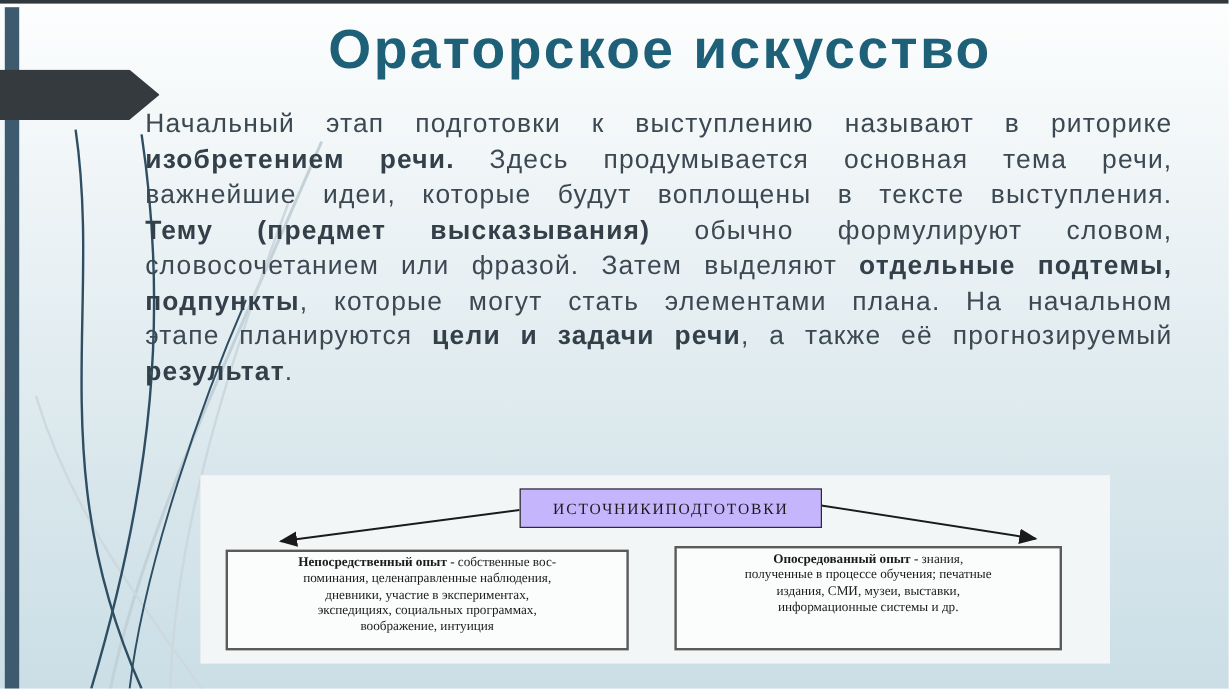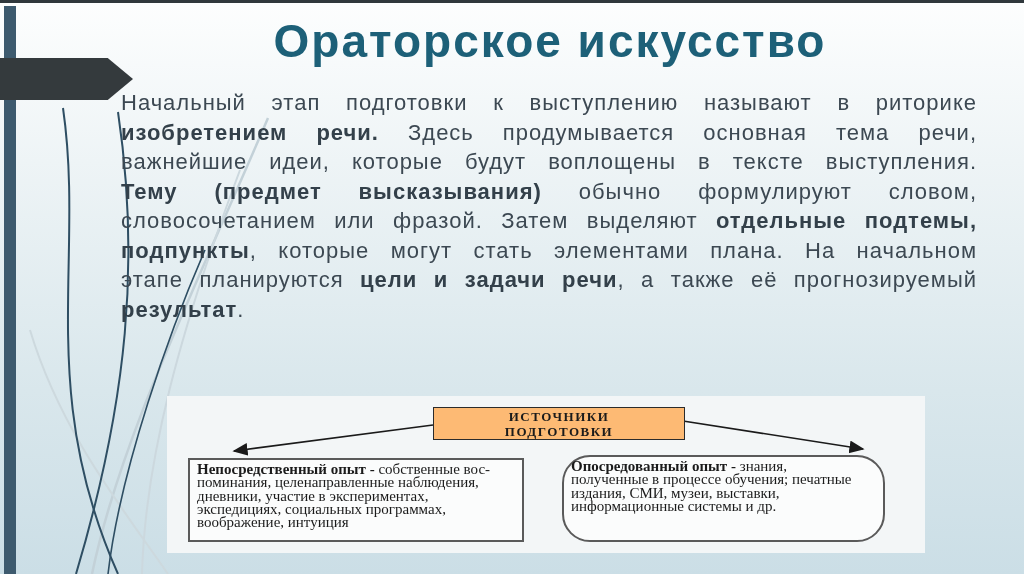--- a/index.html
+++ b/index.html
@@ -30,32 +30,33 @@
   }
   .paragraph .b{font-weight:700;color:#33404a;}
   .diagram{
     position:absolute;left:167px;top:396px;width:758px;height:157px;
     background:#f3f6f7;
     font-family:"Liberation Serif",serif;color:#1b1b1b;
   }
   .connectors{position:absolute;left:0;top:0;width:758px;height:157px;}
   .root-box{
     position:absolute;left:266px;top:11px;width:250px;height:31px;
-    background:#fdba74;border:1px solid #2b2b2b;
-    display:flex;flex-direction:column;justify-content:center;align-items:center;
-    font-size:13px;font-weight:700;letter-spacing:1.5px;line-height:15px;
+    background:#c4b5fd;border:1px solid #2b2b2b;
+    display:flex;flex-direction:row;justify-content:center;align-items:center;
+    font-size:13px;font-weight:400;letter-spacing:1.5px;line-height:15px;
   }
   .exp-box{
     position:absolute;background:#fbfcfc;border:2px solid #5a5a5a;
-    padding:3px 7px;font-size:15px;line-height:13.3px;
+    padding:3px 7px;font-size:11px;line-height:13.3px;
     white-space:pre-line;
+    text-align:center;
   }
   .exp-box .lead{font-weight:700;}
   .exp-left{left:21px;top:62px;width:318px;height:74px;}
-  .exp-right{left:395px;top:59px;width:305px;height:77px;border-radius:28px;}
+  .exp-right{left:395px;top:59px;width:305px;height:77px;}
 </style>
 </head>
 <body>
 
 <div class="slide">
 
   <div class="top-strip"></div>
   <div class="accent-bar"></div>
   <div class="arrow-banner"></div>
 

